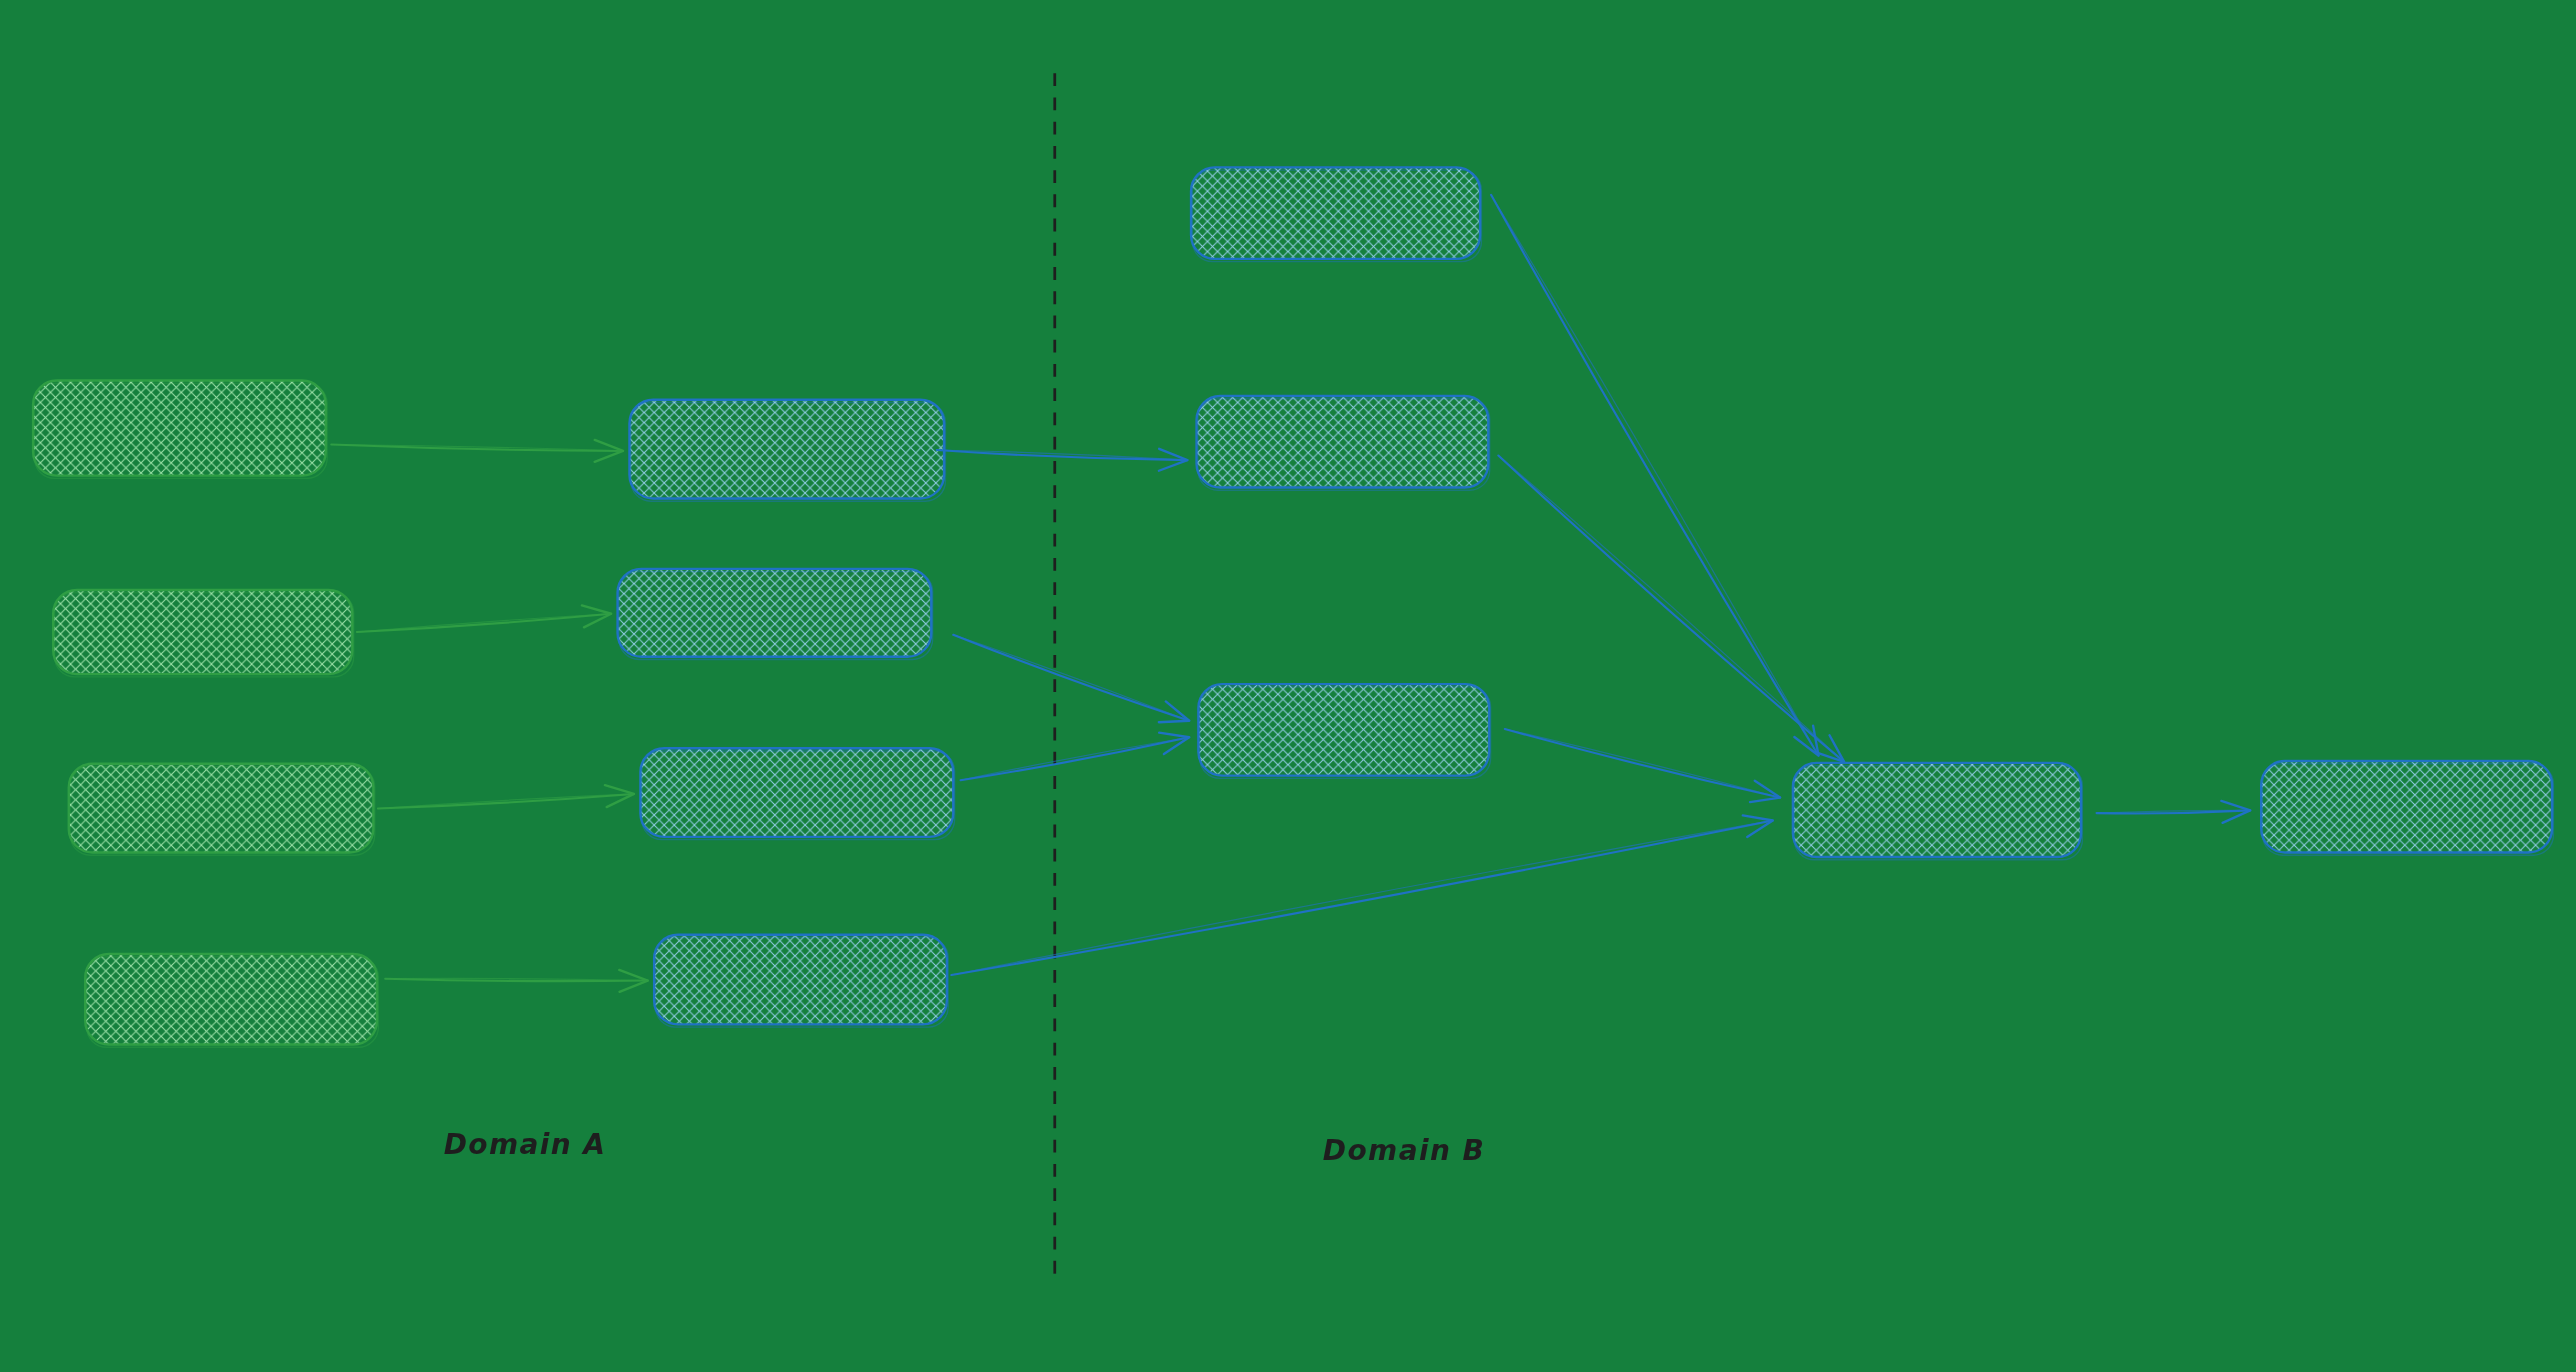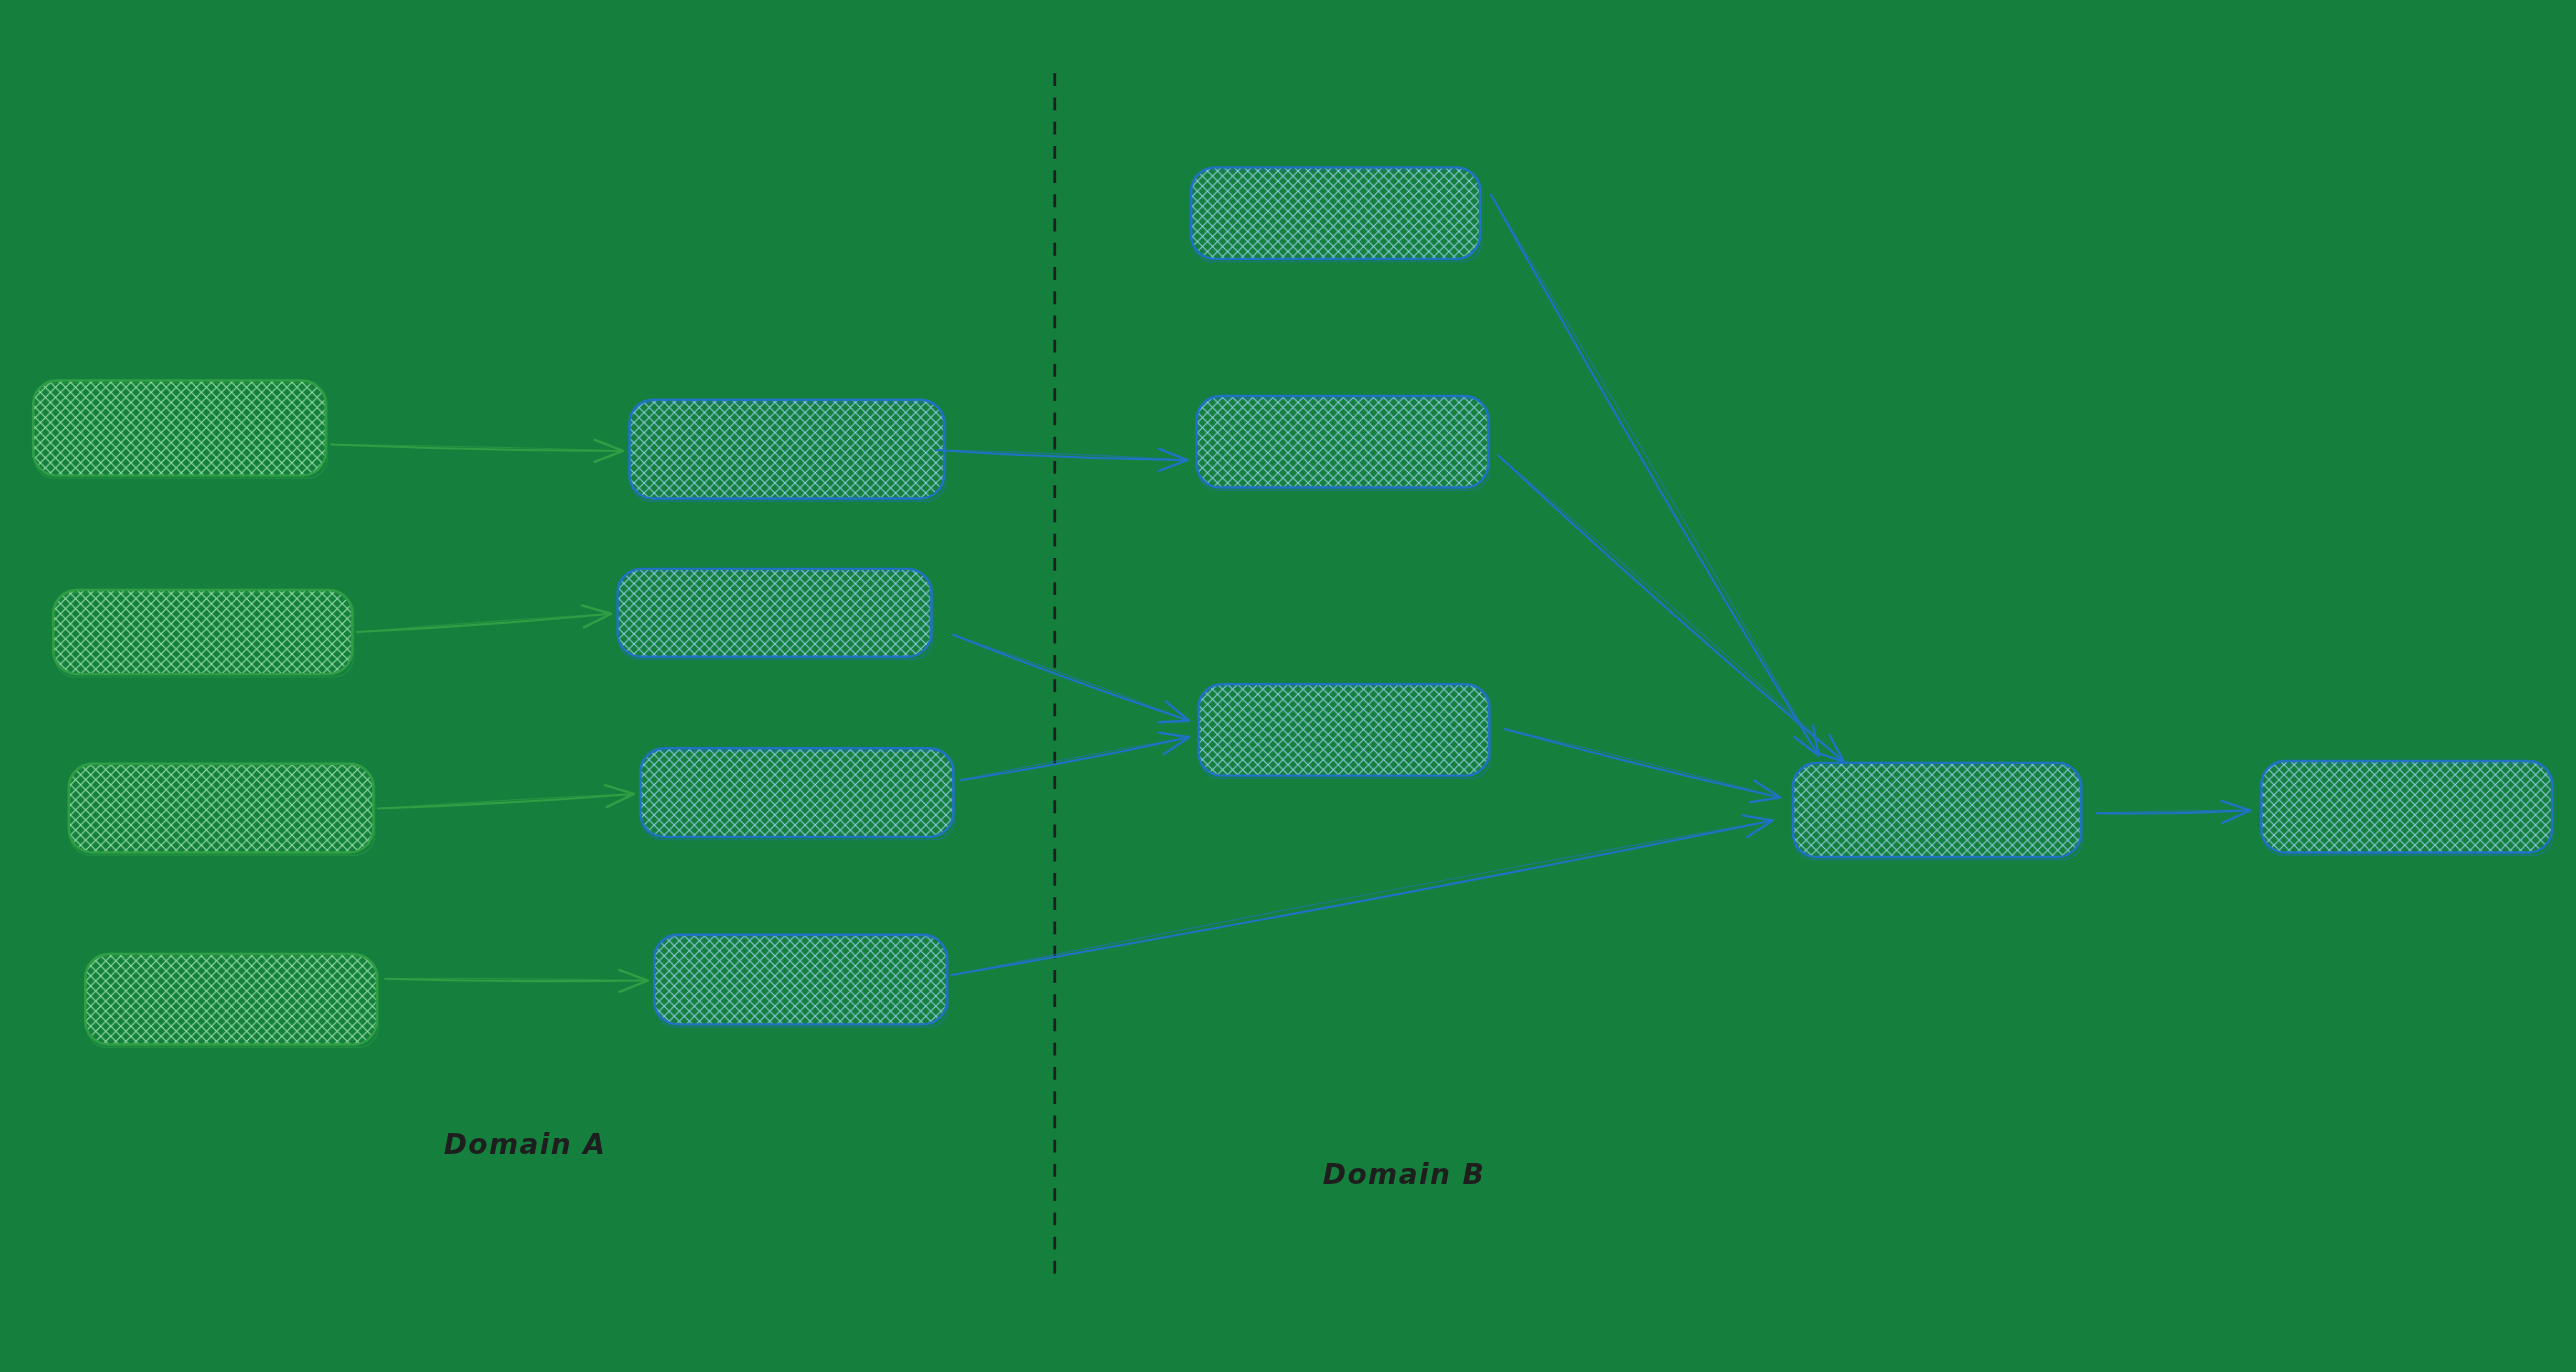--- a/index.html
+++ b/index.html
@@ -146,15 +146,15 @@
       <g>
       <path d="M1645,797 Q1796.1769756972083,831.7830708685375 1946,872" fill="none" stroke="#1f72c4" stroke-width="1.3" opacity="0.6"></path>
       <path d="M1645,797 Q1794.532891861131,838.3813273306607 1946,872" fill="none" stroke="#1f72c4" stroke-width="2.3" stroke-linecap="round" marker-end="url(#arrow-blue)"></path>
     </g>
       <g>
       <path d="M2292,889 Q2375.9625059775244,885.4003347413745 2460,886" fill="none" stroke="#1f72c4" stroke-width="1.3" opacity="0.6"></path>
       <path d="M2292,889 Q2376.0535628892508,890.4995217980363 2460,886" fill="none" stroke="#1f72c4" stroke-width="2.3" stroke-linecap="round" marker-end="url(#arrow-blue)"></path>
     </g>
     </svg>
   <div class="domain-label" id="label-a" style="left: 525px; top: 1144px; color: rgb(30, 30, 30);">Domain A</div>
-  <div class="domain-label" id="label-b" style="left: 1404px; top: 1150px; color: rgb(30, 30, 30); margin-top: 24px;">Domain B</div>
+  <div class="domain-label" id="label-b" style="left: 1404px; top: 1150px; color: rgb(30, 30, 30);">Domain B</div>
 </div>
 
 
 </body></html>

